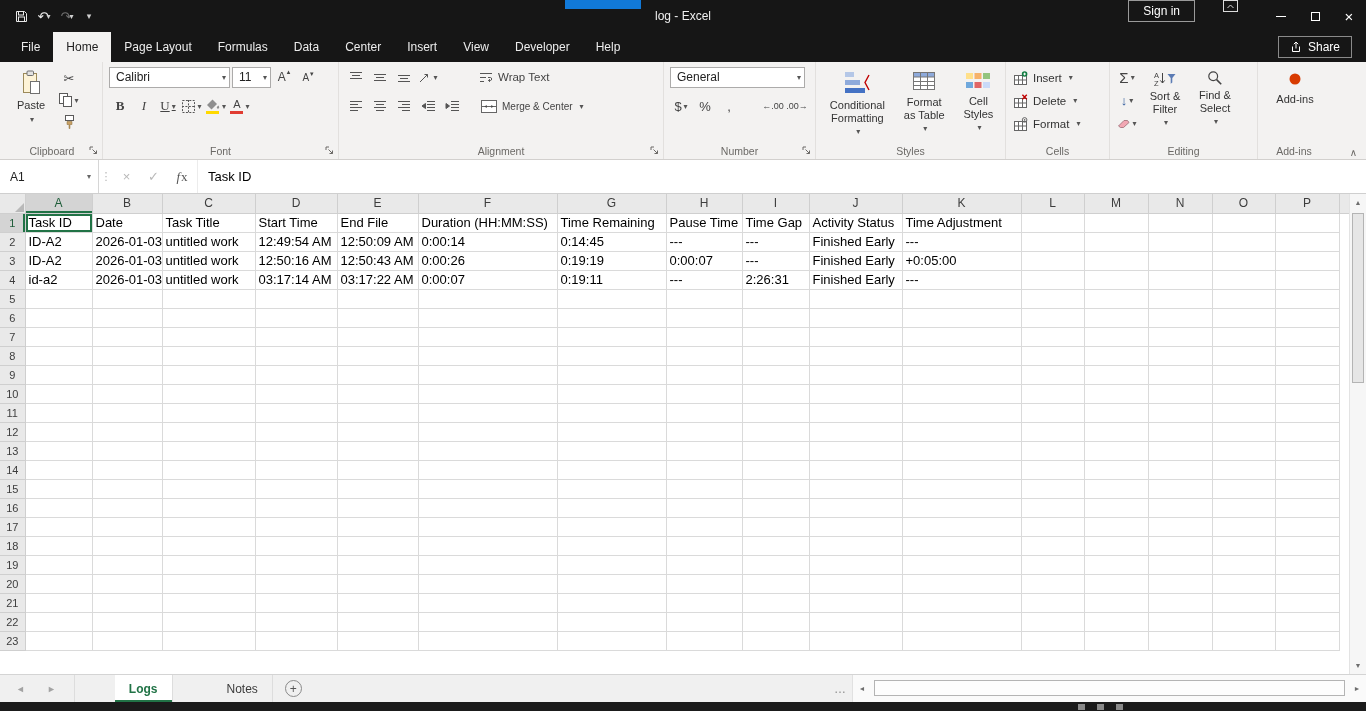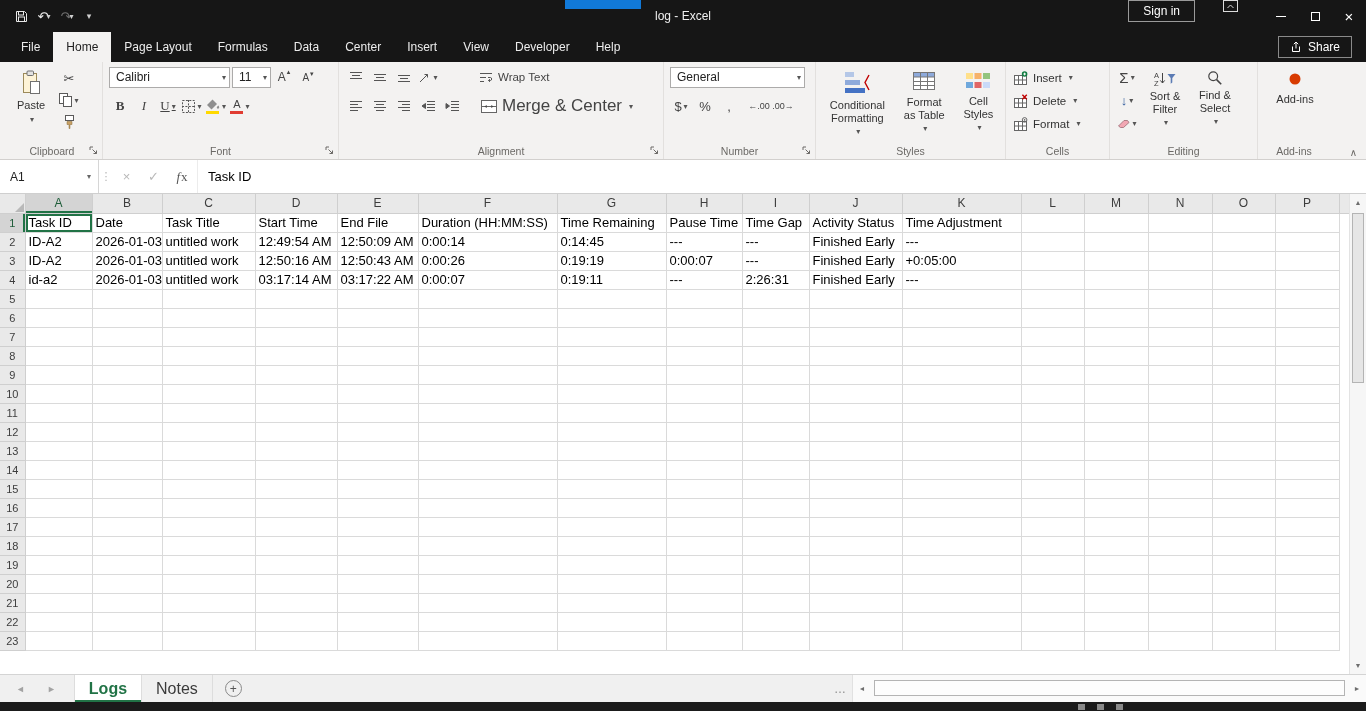--- a/index.html
+++ b/index.html
@@ -91,21 +91,21 @@
 
   
   .vscroll{position:absolute;top:194px;right:0;width:17px;height:480px;background:#f6f6f6;border-left:1px solid #e3e3e3;}
   .vs-arrow{position:absolute;left:0;width:16px;height:17px;display:flex;align-items:center;justify-content:center;font-size:7px;color:#6e6e6e;}
   .vs-thumb{position:absolute;left:2px;top:19px;width:12px;height:170px;background:#e6e6e6;border:1px solid #b4b4b4;}
 
   
   .sheetbar{position:absolute;top:674px;left:0;width:100%;height:28px;background:#f0f0f0;border-top:1px solid #d4d4d4;display:flex;align-items:stretch;}
   .navarrows{display:flex;align-items:center;gap:22px;padding:0 18px 0 16px;color:#a3a3a3;font-size:9px;}
   .stab-list{display:flex;align-items:stretch;border-left:1px solid #ddd;}
-  .stab{padding:0 14px;font-size:16px;color:#3b3b3b;display:flex;align-items:center;border-right:1px solid #ddd;}
+  .stab{padding:0 14px;font-size:12px;color:#3b3b3b;display:flex;align-items:center;border-right:1px solid #ddd;margin-left:40px;}
   .stab.active{background:#fff;color:#217346;font-weight:bold;box-shadow:inset 0 -2px 0 #217346;}
   .addsheet{width:17px;height:17px;border:1px solid #8a8a8a;border-radius:50%;display:flex;align-items:center;justify-content:center;font-size:12px;color:#555;margin:auto 0 auto 12px;line-height:1;}
   .sb-spacer{flex:1;}
   .sb-ellip{display:flex;align-items:center;color:#8a8a8a;margin-right:6px;font-size:12px;}
   .hscroll{width:514px;background:#fafafa;border-left:1px solid #e1e1e1;display:flex;align-items:center;padding:0 1px;}
   .hs-arrow{width:16px;height:100%;display:flex;align-items:center;justify-content:center;font-size:7px;color:#6e6e6e;}
   .hs-track{flex:1;height:100%;position:relative;}
   .hs-thumb{position:absolute;top:5px;left:4px;right:4px;height:16px;background:#fdfdfd;border:1px solid #b4b4b4;}
 
   
@@ -337,21 +337,21 @@
               <svg width="14" height="12" viewBox="0 0 14 12">
                 <path d="M6 1.5h8 M6 4.5h8 M6 7.5h8 M6 10.5h8 M1 3.5 L4.5 6 L1 8.5 z" stroke="#555" fill="#555"></path>
               </svg>
             </div>
           <div class="sbtn" style="margin-left:16px;min-width:0;gap:5px">
             <svg width="16" height="13" viewBox="0 0 16 13">
               <rect x="0.5" y="0.5" width="15" height="12" fill="#fff" stroke="#666"></rect>
               <path d="M0.5 6.5 h15" stroke="#666"></path>
               <path d="M3.5 6.5 l2.2 -1.6 v3.2 z M12.5 6.5 l-2.2 -1.6 v3.2 z" fill="#444"></path>
             </svg>
-            <span style="font-size:17px">Merge &amp; Center</span>
+            <span style="font-size:10px">Merge &amp; Center</span>
             <span class="dd">▾</span>
           </div>
         </div>
       </div>
       <div class="glabel">Alignment</div>
       <div class="launcher">
         <svg width="9" height="9" viewBox="0 0 9 9">
             <path d="M1 1 h3 M1 1 v3 M3.5 3.5 L7.5 7.5 M7.5 4.5 v3 h-3" stroke="#6b6966" fill="none"></path>
           </svg>
       </div>
@@ -369,21 +369,21 @@
           <div class="sbtn">
               <span class="numglyph">$</span>
               <span class="dd">▾</span>
             </div>
           <div class="sbtn">
               <span class="numglyph">%</span>
             </div>
           <div class="sbtn">
               <span class="numglyph">,</span>
             </div>
-          <div class="sbtn" style="margin-left:6px">
+          <div class="sbtn" style="margin-left:20px">
               <span class="decico">←.00</span>
             </div>
           <div class="sbtn">
               <span class="decico">.00→</span>
             </div>
         </div>
       </div>
       <div class="glabel">Number</div>
       <div class="launcher">
         <svg width="9" height="9" viewBox="0 0 9 9">

